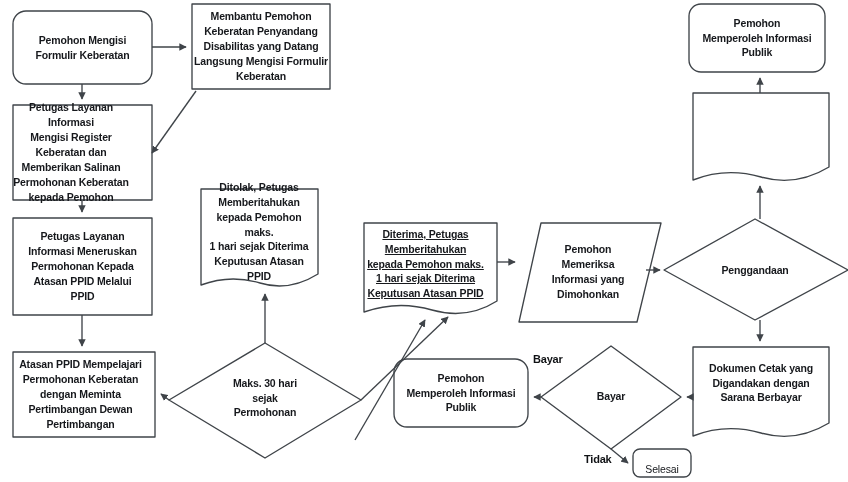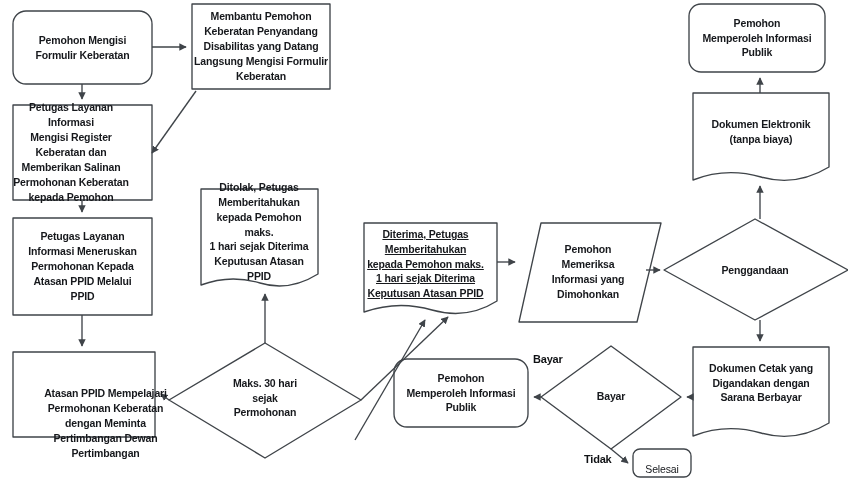--- a/index.html
+++ b/index.html
@@ -153,21 +153,21 @@
 Memberikan Salinan
 Permohonan Keberatan
 kepada Pemohon</div>
 
   <div class="node-label" style="left:13px;  top:218px; width:139px; height:97px;">Petugas Layanan
 Informasi Meneruskan
 Permohonan Kepada
 Atasan PPID Melalui
 PPID</div>
 
-  <div class="node-label" style="left:25px;  top:352px; width:161px; height:85px;margin-top:29px;">Atasan PPID Mempelajari
+  <div class="node-label" style="left:0;  top:352px; width:161px; height:85px;">Atasan PPID Mempelajari
 Permohonan Keberatan
 dengan Meminta
 Pertimbangan Dewan
 Pertimbangan</div>
 
   <div class="node-label" style="left:201px; top:189px; width:116px; height:86px;">Ditolak, Petugas
 Memberitahukan
 kepada Pemohon maks.
 1 hari sejak Diterima
 Keputusan Atasan PPID</div>
@@ -186,22 +186,20 @@
 Memeriksa
 Informasi yang
 Dimohonkan</div>
 
   <div class="node-label" style="left:690px; top:256px; width:130px; height:28px;">Penggandaan</div>
 
   <div class="node-label" style="left:689px; top:4px;   width:136px; height:68px;">Pemohon
 Memperoleh Informasi
 Publik</div>
 
-  <div class="node-label" style="left:693px; top:101px; width:136px; height:62px;">Dokumen Elektronik
-(tanpa biaya)</div>
 
   <div class="node-label" style="left:693px; top:352px; width:136px; height:62px;">Dokumen Cetak yang
 Digandakan dengan
 Sarana Berbayar</div>
 
   <div class="node-label" style="left:575px; top:383px; width:72px; height:26px;">Bayar</div>
 
   <div class="node-label" style="left:394px; top:359px; width:134px; height:68px;">Pemohon
 Memperoleh Informasi
 Publik</div>

